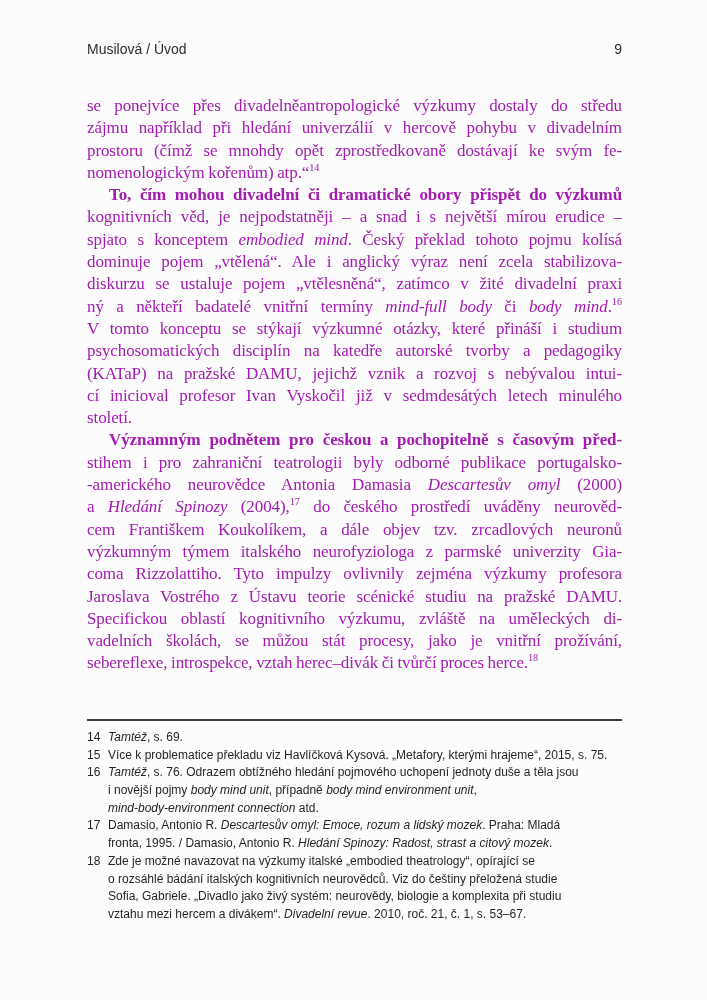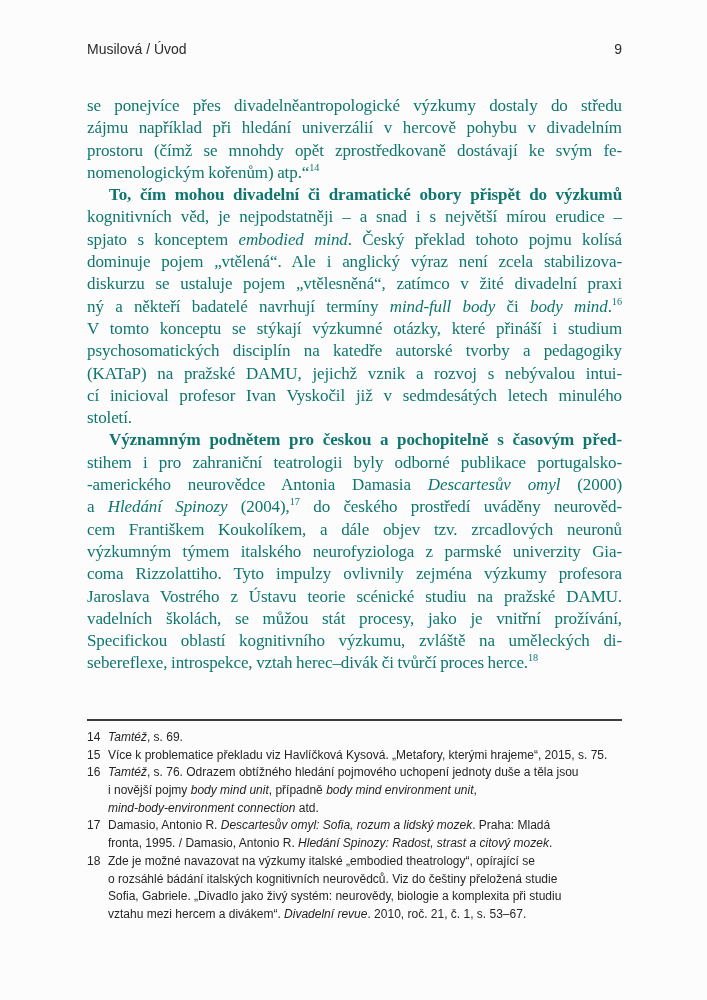--- a/index.html
+++ b/index.html
@@ -20,21 +20,21 @@
     left: 87px; top: 41px; width: 535px;
     display: flex; justify-content: space-between;
     font-family: "Liberation Sans", "DejaVu Sans", sans-serif;
     font-size: 14px; line-height: 16px; color: #2b2b2b;
   }
   .bodytext {
     position: absolute;
     left: 87px; top: 95px; width: 535px;
     font-family: "Liberation Serif", "DejaVu Serif", serif;
     font-size: 17px; line-height: 22.3px;
-    color: #0f766e;
+    color: #a21caf;
     word-spacing: -0.5px;
     letter-spacing: -0.1px;
   }
   .tline { height: 22.3px; overflow: hidden; text-align: left; }
   .tline.just { text-align: justify; text-align-last: justify; }
   .tline.ind { padding-left: 22px; font-weight: bold; }
   .it { font-style: italic; }
   sup.fref {
     font-size: 0.6em; line-height: 0; vertical-align: super;
     letter-spacing: 0;
@@ -71,38 +71,38 @@
         <div class="tline just"><span>zájmu například při hledání univerzálií v hercově pohybu v divadelním</span></div>
         <div class="tline just"><span>prostoru (čímž se mnohdy opět zprostředkovaně dostávají ke svým fe-</span></div>
         <div class="tline"><span>nomenologickým kořenům) atp.“</span><sup class="fref">14</sup></div>
       </div>
       <div>
         <div class="tline just ind"><span>To, čím mohou divadelní či dramatické obory přispět do výzkumů</span></div>
         <div class="tline just"><span>kognitivních věd, je nejpodstatněji – a snad i s největší mírou erudice –</span></div>
         <div class="tline just"><span>spjato s konceptem </span><span class="it">embodied mind</span><span>. Český překlad tohoto pojmu kolísá</span></div>
         <div class="tline just"><span>dominuje pojem „vtělená“. Ale i anglický výraz není zcela stabilizova-</span></div>
         <div class="tline just"><span>diskurzu se ustaluje pojem „vtělesněná“, zatímco v žité divadelní praxi</span></div>
-        <div class="tline just"><span>ný a někteří badatelé navrhují termíny </span><span class="it">mind-full body</span><span> či </span><span class="it">body mind</span><span>.</span><sup class="fref">16</sup></div>
+        <div class="tline just"><span>ný a někteří badatelé vnitřní termíny </span><span class="it">mind-full body</span><span> či </span><span class="it">body mind</span><span>.</span><sup class="fref">16</sup></div>
         <div class="tline just"><span>V tomto konceptu se stýkají výzkumné otázky, které přináší i studium</span></div>
         <div class="tline just"><span>psychosomatických disciplín na katedře autorské tvorby a pedagogiky</span></div>
         <div class="tline just"><span>(KATaP) na pražské DAMU, jejichž vznik a rozvoj s nebývalou intui-</span></div>
         <div class="tline just"><span>cí inicioval profesor Ivan Vyskočil již v sedmdesátých letech minulého</span></div>
         <div class="tline"><span>století.</span></div>
       </div>
       <div>
         <div class="tline just ind"><span>Významným podnětem pro českou a pochopitelně s časovým před-</span></div>
         <div class="tline just"><span>stihem i pro zahraniční teatrologii byly odborné publikace portugalsko-</span></div>
         <div class="tline just"><span>-amerického neurovědce Antonia Damasia </span><span class="it">Descartesův omyl</span><span> (2000)</span></div>
         <div class="tline just"><span>a </span><span class="it">Hledání Spinozy</span><span> (2004),</span><sup class="fref">17</sup><span> do českého prostředí uváděny neurověd-</span></div>
         <div class="tline just"><span>cem Františkem Koukolíkem, a dále objev tzv. zrcadlových neuronů</span></div>
         <div class="tline just"><span>výzkumným týmem italského neurofyziologa z parmské univerzity Gia-</span></div>
         <div class="tline just"><span>coma Rizzolattiho. Tyto impulzy ovlivnily zejména výzkumy profesora</span></div>
         <div class="tline just"><span>Jaroslava Vostrého z Ústavu teorie scénické studiu na pražské DAMU.</span></div>
+        <div class="tline just"><span>Specifickou oblastí kognitivního výzkumu, zvláště na uměleckých di-</span></div>
         <div class="tline just"><span>vadelních školách, se můžou stát procesy, jako je vnitřní prožívání,</span></div>
-        <div class="tline just"><span>Specifickou oblastí kognitivního výzkumu, zvláště na uměleckých di-</span></div>
         <div class="tline"><span>sebereflexe, introspekce, vztah herec–divák či tvůrčí proces herce.</span><sup class="fref">18</sup></div>
       </div>
     </div>
 
   <div class="footrule"></div>
 
   <div class="footnotes" id="footnotes">
       <div class="fnitem">
         <span class="fnnum">14</span>
         <div class="fntext">
@@ -119,21 +119,21 @@
         <span class="fnnum">16</span>
         <div class="fntext">
           <div class="tline"><span class="it">Tamtéž</span><span>, s. 76. Odrazem obtížného hledání pojmového uchopení jednoty duše a těla jsou</span></div>
           <div class="tline"><span>i novější pojmy </span><span class="it">body mind unit</span><span>, případně </span><span class="it">body mind environment unit</span><span>,</span></div>
           <div class="tline"><span class="it">mind-body-environment connection</span><span> atd.</span></div>
         </div>
       </div>
       <div class="fnitem">
         <span class="fnnum">17</span>
         <div class="fntext">
-          <div class="tline"><span>Damasio, Antonio R. </span><span class="it">Descartesův omyl: Sofia, rozum a lidský mozek</span><span>. Praha: Mladá</span></div>
+          <div class="tline"><span>Damasio, Antonio R. </span><span class="it">Descartesův omyl: Emoce, rozum a lidský mozek</span><span>. Praha: Mladá</span></div>
           <div class="tline"><span>fronta, 1995. / Damasio, Antonio R. </span><span class="it">Hledání Spinozy: Radost, strast a citový mozek</span><span>.</span></div>
         </div>
       </div>
       <div class="fnitem">
         <span class="fnnum">18</span>
         <div class="fntext">
           <div class="tline"><span>Zde je možné navazovat na výzkumy italské „embodied theatrology“, opírající se</span></div>
           <div class="tline"><span>o rozsáhlé bádání italských kognitivních neurovědců. Viz do češtiny přeložená studie</span></div>
           <div class="tline"><span>Sofia, Gabriele. „Divadlo jako živý systém: neurovědy, biologie a komplexita při studiu</span></div>
           <div class="tline"><span>vztahu mezi hercem a divákem“. </span><span class="it">Divadelní revue</span><span>. 2010, roč. 21, č. 1, s. 53–67.</span></div>

